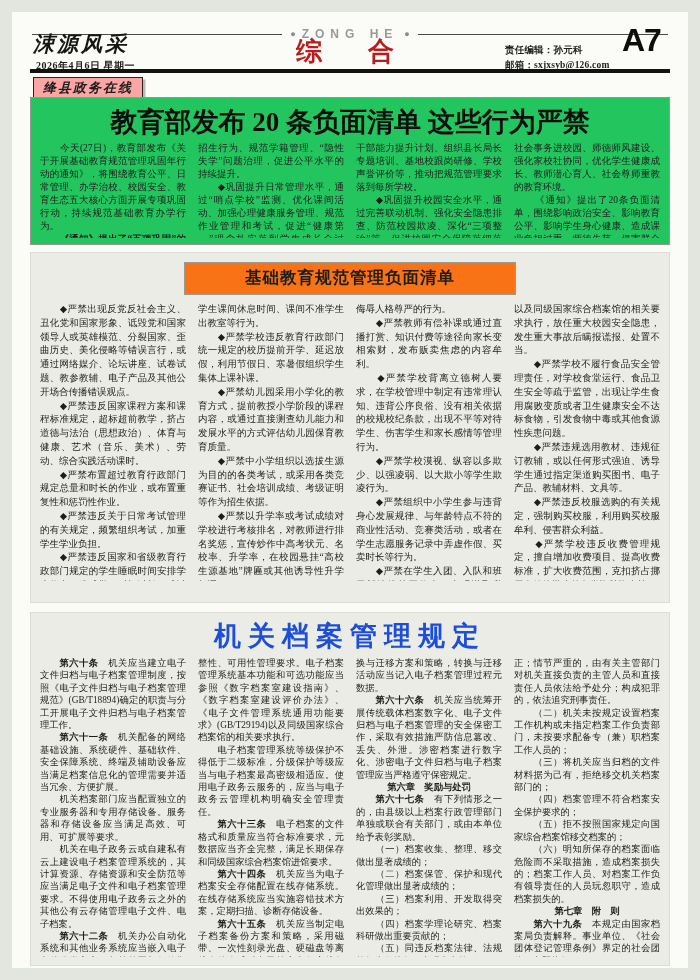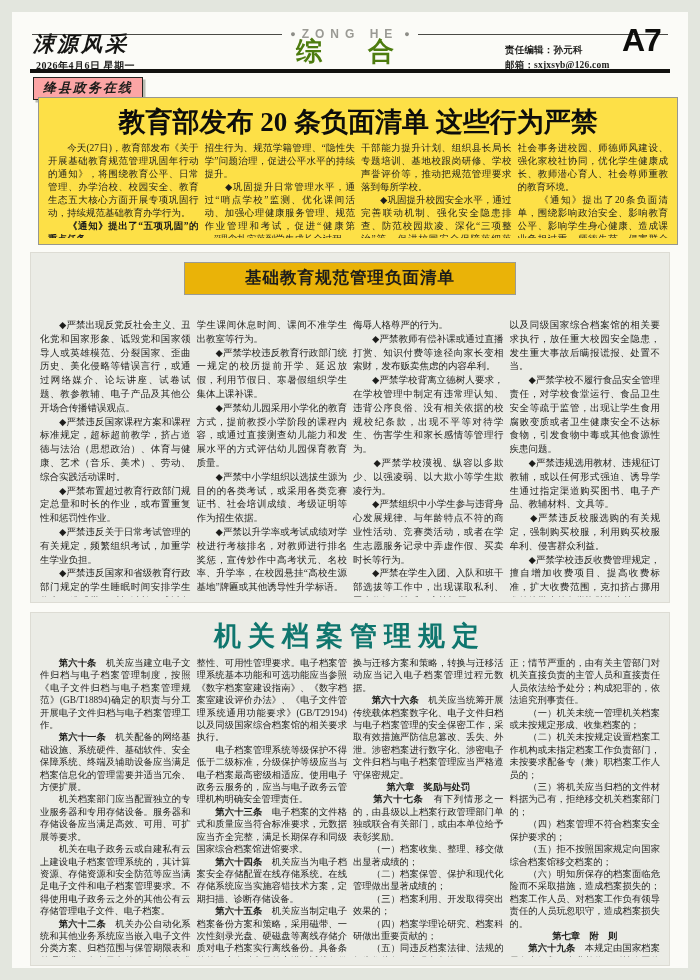--- a/index.html
+++ b/index.html
@@ -13,53 +13,53 @@
   }
   .sheet { position:absolute; left:12px; top:12px; width:676px; height:956px; background:#fbfbf7; }
 
   
   .hline-row { position:absolute; top:27px; left:32px; width:636px; display:flex; align-items:center; }
   .hline { flex:1; height:1px; background:#4a4a46; }
   .pinyin { display:flex; align-items:center; gap:6px; padding:0 8px; color:#9a9a94; font-family:"Liberation Sans","DejaVu Sans",sans-serif; font-size:12px; letter-spacing:6px; font-weight:bold; }
   .dot { font-size:9px; color:#8d8d87; letter-spacing:0; }
   .mast-title { position:absolute; left:33px; top:30px; font-size:21px; font-weight:bold; font-style:italic; letter-spacing:3px; color:#161614; }
   .mast-date { position:absolute; left:36px; top:59px; font-size:10px; font-weight:bold; letter-spacing:.5px; }
-  .sec-name { position:absolute; left:260px; top:34px; width:180px; text-align:center; font-size:26px; font-weight:bold; letter-spacing:10px; color:#4d7c0f; }
+  .sec-name { position:absolute; left:260px; top:34px; width:180px; text-align:center; font-size:26px; font-weight:bold; letter-spacing:10px; color:#b91c1c; }
   .editor-box { position:absolute; left:505px; top:43px; font-size:9.5px; font-weight:bold; line-height:15px; letter-spacing:.2px; }
   .page-no { position:absolute; left:622px; top:22px; font-size:32px; font-weight:900; font-family:"Liberation Sans","DejaVu Sans",sans-serif; letter-spacing:-1px; color:#0d0d0b; }
   .thick-rule { position:absolute; top:69px; left:30px; width:640px; height:3.5px; background:#121210; }
 
   
   .badge { position:absolute; top:77px; left:33px; border:1.6px solid #242420; background:#fca5a5;
     padding:1px 9px 2px; font-size:13px; font-weight:bold; font-style:italic; letter-spacing:2px;
     box-shadow:2.5px 2.5px 0 #b9bcb2; }
 
   
-  .art1 { position:absolute; top:97px; left:30px; width:640px; height:148px; border:1px solid #97978f; background:#fde047;margin-left:8px; }
+  .art1 { position:absolute; top:97px; left:30px; width:640px; height:148px; border:1px solid #97978f; background:#22c55e; }
   .art1 h1 { text-align:center; padding-top:6px; font-size:27px; font-weight:bold; letter-spacing:0px; color:#0e0e0c; height:42px; white-space:nowrap; }
-  .cols { display:flex; gap:6px; padding:2px 9px 4px; }
+  .cols { display:flex; gap:12px; padding:2px 9px 4px; }
   .col { flex:1; min-width:0; text-align:justify; overflow:hidden; }
   .art1 .col { font-size:9.5px; line-height:13px; height:96px; }
   .col p { margin:0; }
   .col p.b { font-weight:bold; }
   .col p.c { text-align:center; font-weight:bold; }
   .col b { font-weight:bold; }
 
   
   .panel { position:absolute; left:30px; width:640px; background:#ebece6; border:1px solid #dddcd4; }
   .panel2 { top:252px; height:351px; }
   .panel3 { top:612px; height:354px; }
 
-  .list-title-box { width:332px; margin:9px auto 22px; border:1px solid #9b9b93; background:#eab308;
+  .list-title-box { width:332px; margin:9px auto 6px; border:1px solid #9b9b93; background:#f97316;
     text-align:center; padding:4px 0 5px; font-family:"Liberation Sans","DejaVu Sans",sans-serif; }
   .list-title-box .t1 { font-size:16.5px; font-weight:bold; letter-spacing:1px; }
   .list-title-box .t2 { font-size:13.5px; font-weight:bold; letter-spacing:1px; }
   .panel2 .col { font-size:9.5px; line-height:13.8px; height:278px; }
 
-  .reg-title { text-align:center; margin-top:5px; font-size:27px; font-weight:bold; letter-spacing:7px; color:#0f766e; height:37px; }
+  .reg-title { text-align:center; margin-top:5px; font-size:27px; font-weight:bold; letter-spacing:7px; color:#1d4ed8; height:37px; }
   .panel3 .col { font-size:9.3px; line-height:12.4px; height:300px; }
 </style>
 </head>
 <body>
 
 <div class="sheet"></div>
 
 <div class="hline-row">
   <span class="hline"></span>
   <span class="pinyin">
@@ -164,21 +164,20 @@
         <p class="c">第六章　奖励与处罚</p>
         <p><b>　　第六十七条</b>　有下列情形之一的，由县级以上档案行政管理部门单独或联合有关部门，或由本单位给予表彰奖励。</p>
         <p>　　（一）档案收集、整理、移交做出显著成绩的；</p>
         <p>　　（二）档案保管、保护和现代化管理做出显著成绩的；</p>
         <p>　　（三）档案利用、开发取得突出效果的；</p>
         <p>　　（四）档案学理论研究、档案科研做出重要贡献的；</p>
         <p>　　（五）同违反档案法律、法规的行为作斗争，表现突出的；</p>
       </div>
     <div class="col">
         <p>正；情节严重的，由有关主管部门对机关直接负责的主管人员和直接责任人员依法给予处分；构成犯罪的，依法追究刑事责任。</p>
-        <p>　　（一）机关未统一管理机关档案或未按规定形成、收集档案的；</p>
         <p>　　（二）机关未按规定设置档案工作机构或未指定档案工作负责部门，未按要求配备专（兼）职档案工作人员的；</p>
         <p>　　（三）将机关应当归档的文件材料据为己有，拒绝移交机关档案部门的；</p>
         <p>　　（四）档案管理不符合档案安全保护要求的；</p>
         <p>　　（五）拒不按照国家规定向国家综合档案馆移交档案的；</p>
         <p>　　（六）明知所保存的档案面临危险而不采取措施，造成档案损失的；档案工作人员、对档案工作负有领导责任的人员玩忽职守，造成档案损失的。</p>
         <p class="c">第七章　附　则</p>
         <p><b>　　第六十九条</b>　本规定由国家档案局负责解释。事业单位、《社会团体登记管理条例》界定的社会团体可参照执行。</p>
       </div>
   </div>
 </div>

